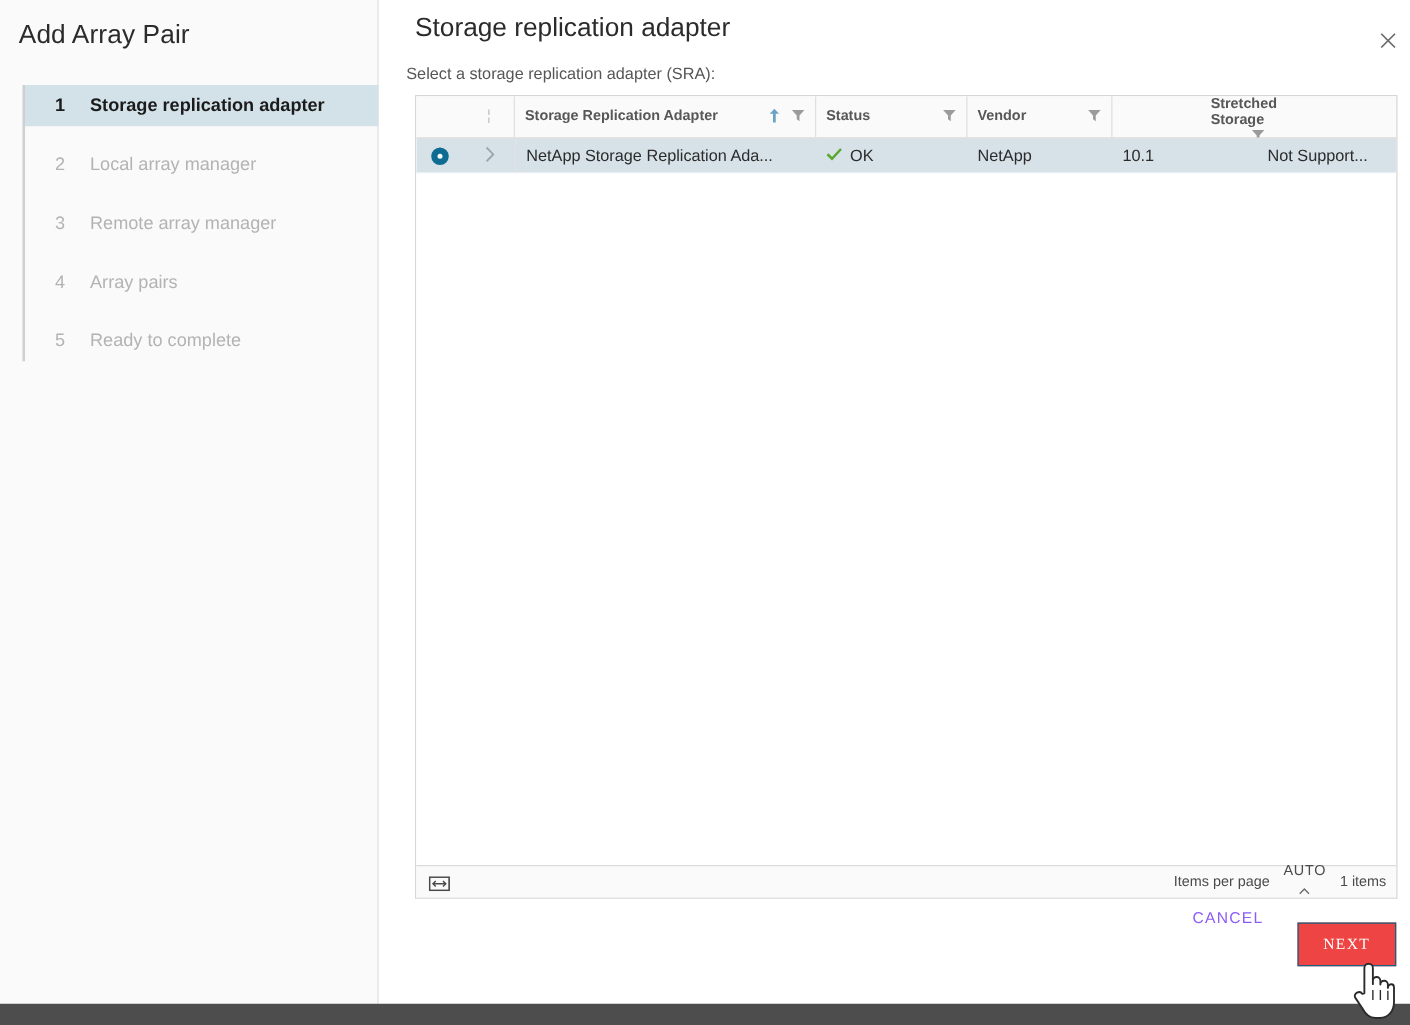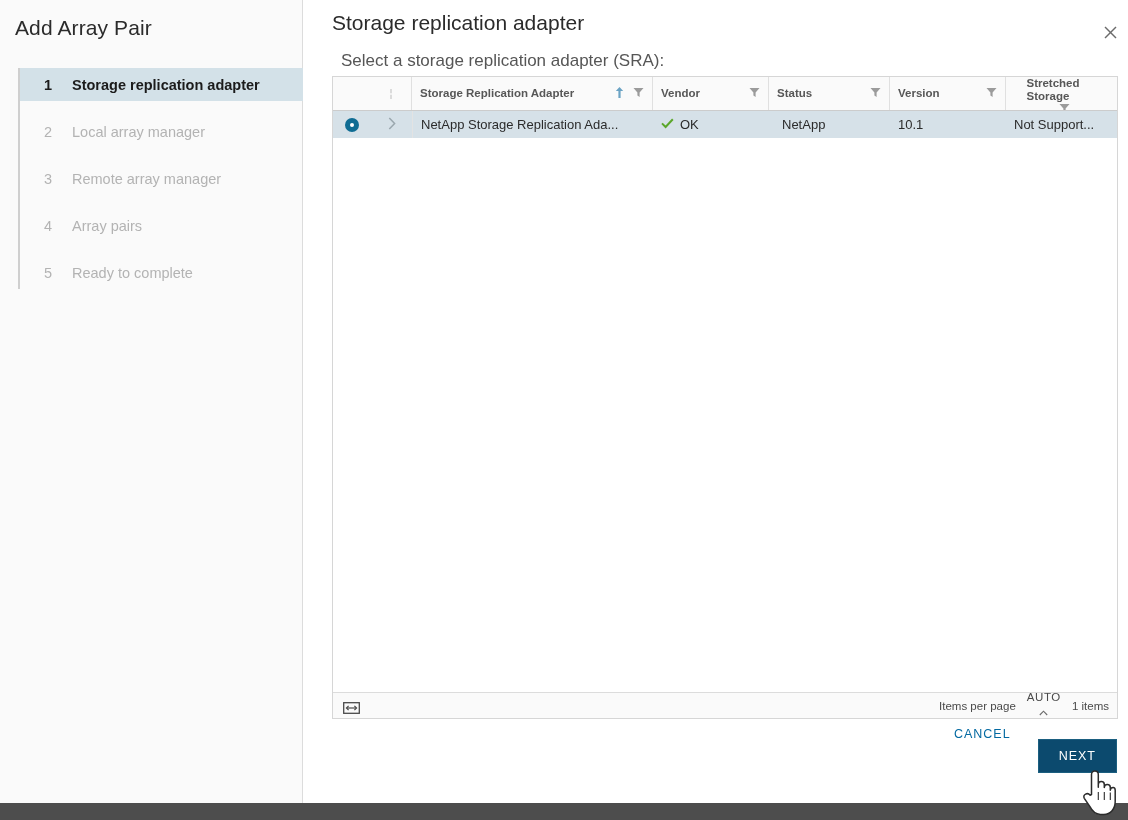--- a/index.html
+++ b/index.html
@@ -90,22 +90,22 @@
   #close-btn {
     position: absolute;
     right: 4px; top: 18px;
     width: 28px; height: 28px;
     display: flex; align-items: center; justify-content: center;
     cursor: pointer;
   }
   #close-btn svg { display: block; }
   #panel-subtitle {
     position: absolute;
-    left: 38px; top: 51px;
-    font-size: 17px;
+    left: 22px; top: 51px;
+    font-size: 13px;
     color: #565656;
     white-space: nowrap;
   }
 
   
   #grid {
     position: absolute;
     left: 29px; top: 76px;
     width: 786px;
     height: 643px;
@@ -211,36 +211,36 @@
   #actions {
     position: absolute;
     right: 11px; bottom: 30px;
     display: flex;
     align-items: center;
     gap: 10px;
   }
   #cancel-button {
     background: transparent;
     border: 1px solid transparent;
-    color: #0369a1;
+    color: #8b5cf6;
     font-size: 12.5px;
     letter-spacing: 1px;
     padding: 9px 16px;
     cursor: pointer;
     font-family: "Liberation Sans", sans-serif;
   }
   #next-button {
-    background: #0c4a6e;
+    background: #ef4444;
     border: 1px solid #1b5f80;
     color: #ffffff;
     font-size: 12.5px;
     letter-spacing: 1px;
     padding: 9px 20px;
     cursor: pointer;
-    font-family: Liberation Sans, sans-serif;
+    font-family: Liberation Serif, serif;
     margin-top: 44px;
   }
 
   
   #bottom-bar {
     position: absolute;
     left: 0; top: 803px;
     width: 1128px; height: 17px;
     background: #4d4d4d;
   }
@@ -317,52 +317,42 @@
               </svg>
             </span>
             <span>
               <svg width="11" height="11" viewBox="0 0 11 11" aria-hidden="true">
                 <path d="M0.5 1 L10.5 1 L6.6 5.4 L6.6 10 L4.4 8.4 L4.4 5.4 Z" fill="#9b9b9b"></path>
               </svg>
             </span>
           </span>
         </div>
 
+        <div class="hcell c-stat">
+          <span class="htext">Status</span>
+          <span class="hicons">
+            <span>
+              <svg width="11" height="11" viewBox="0 0 11 11" aria-hidden="true">
+                <path d="M0.5 1 L10.5 1 L6.6 5.4 L6.6 10 L4.4 8.4 L4.4 5.4 Z" fill="#9b9b9b"></path>
+              </svg>
+            </span>
+          </span>
+        </div>
+
         <div class="hcell c-vend">
           <span class="htext">Vendor</span>
           <span class="hicons">
             <span>
               <svg width="11" height="11" viewBox="0 0 11 11" aria-hidden="true">
                 <path d="M0.5 1 L10.5 1 L6.6 5.4 L6.6 10 L4.4 8.4 L4.4 5.4 Z" fill="#9b9b9b"></path>
               </svg>
             </span>
           </span>
         </div>
 
-        <div class="hcell c-stat">
-          <span class="htext">Status</span>
-          <span class="hicons">
-            <span>
-              <svg width="11" height="11" viewBox="0 0 11 11" aria-hidden="true">
-                <path d="M0.5 1 L10.5 1 L6.6 5.4 L6.6 10 L4.4 8.4 L4.4 5.4 Z" fill="#9b9b9b"></path>
-              </svg>
-            </span>
-          </span>
-        </div>
-
-        <div class="hcell c-ver">
-          <span class="htext">Version</span>
-          <span class="hicons">
-            <span>
-              <svg width="11" height="11" viewBox="0 0 11 11" aria-hidden="true">
-                <path d="M0.5 1 L10.5 1 L6.6 5.4 L6.6 10 L4.4 8.4 L4.4 5.4 Z" fill="#9b9b9b"></path>
-              </svg>
-            </span>
-          </span>
-        </div>
 
         <div class="hcell c-str">
           <span class="htext" style="max-width:70px;">Stretched Storage</span>
           <span class="hicons">
             <span>
               <svg width="11" height="11" viewBox="0 0 11 11" aria-hidden="true">
                 <path d="M0.5 1 L10.5 1 L6.6 5.4 L6.6 10 L4.4 8.4 L4.4 5.4 Z" fill="#9b9b9b"></path>
               </svg>
             </span>
           </span>

